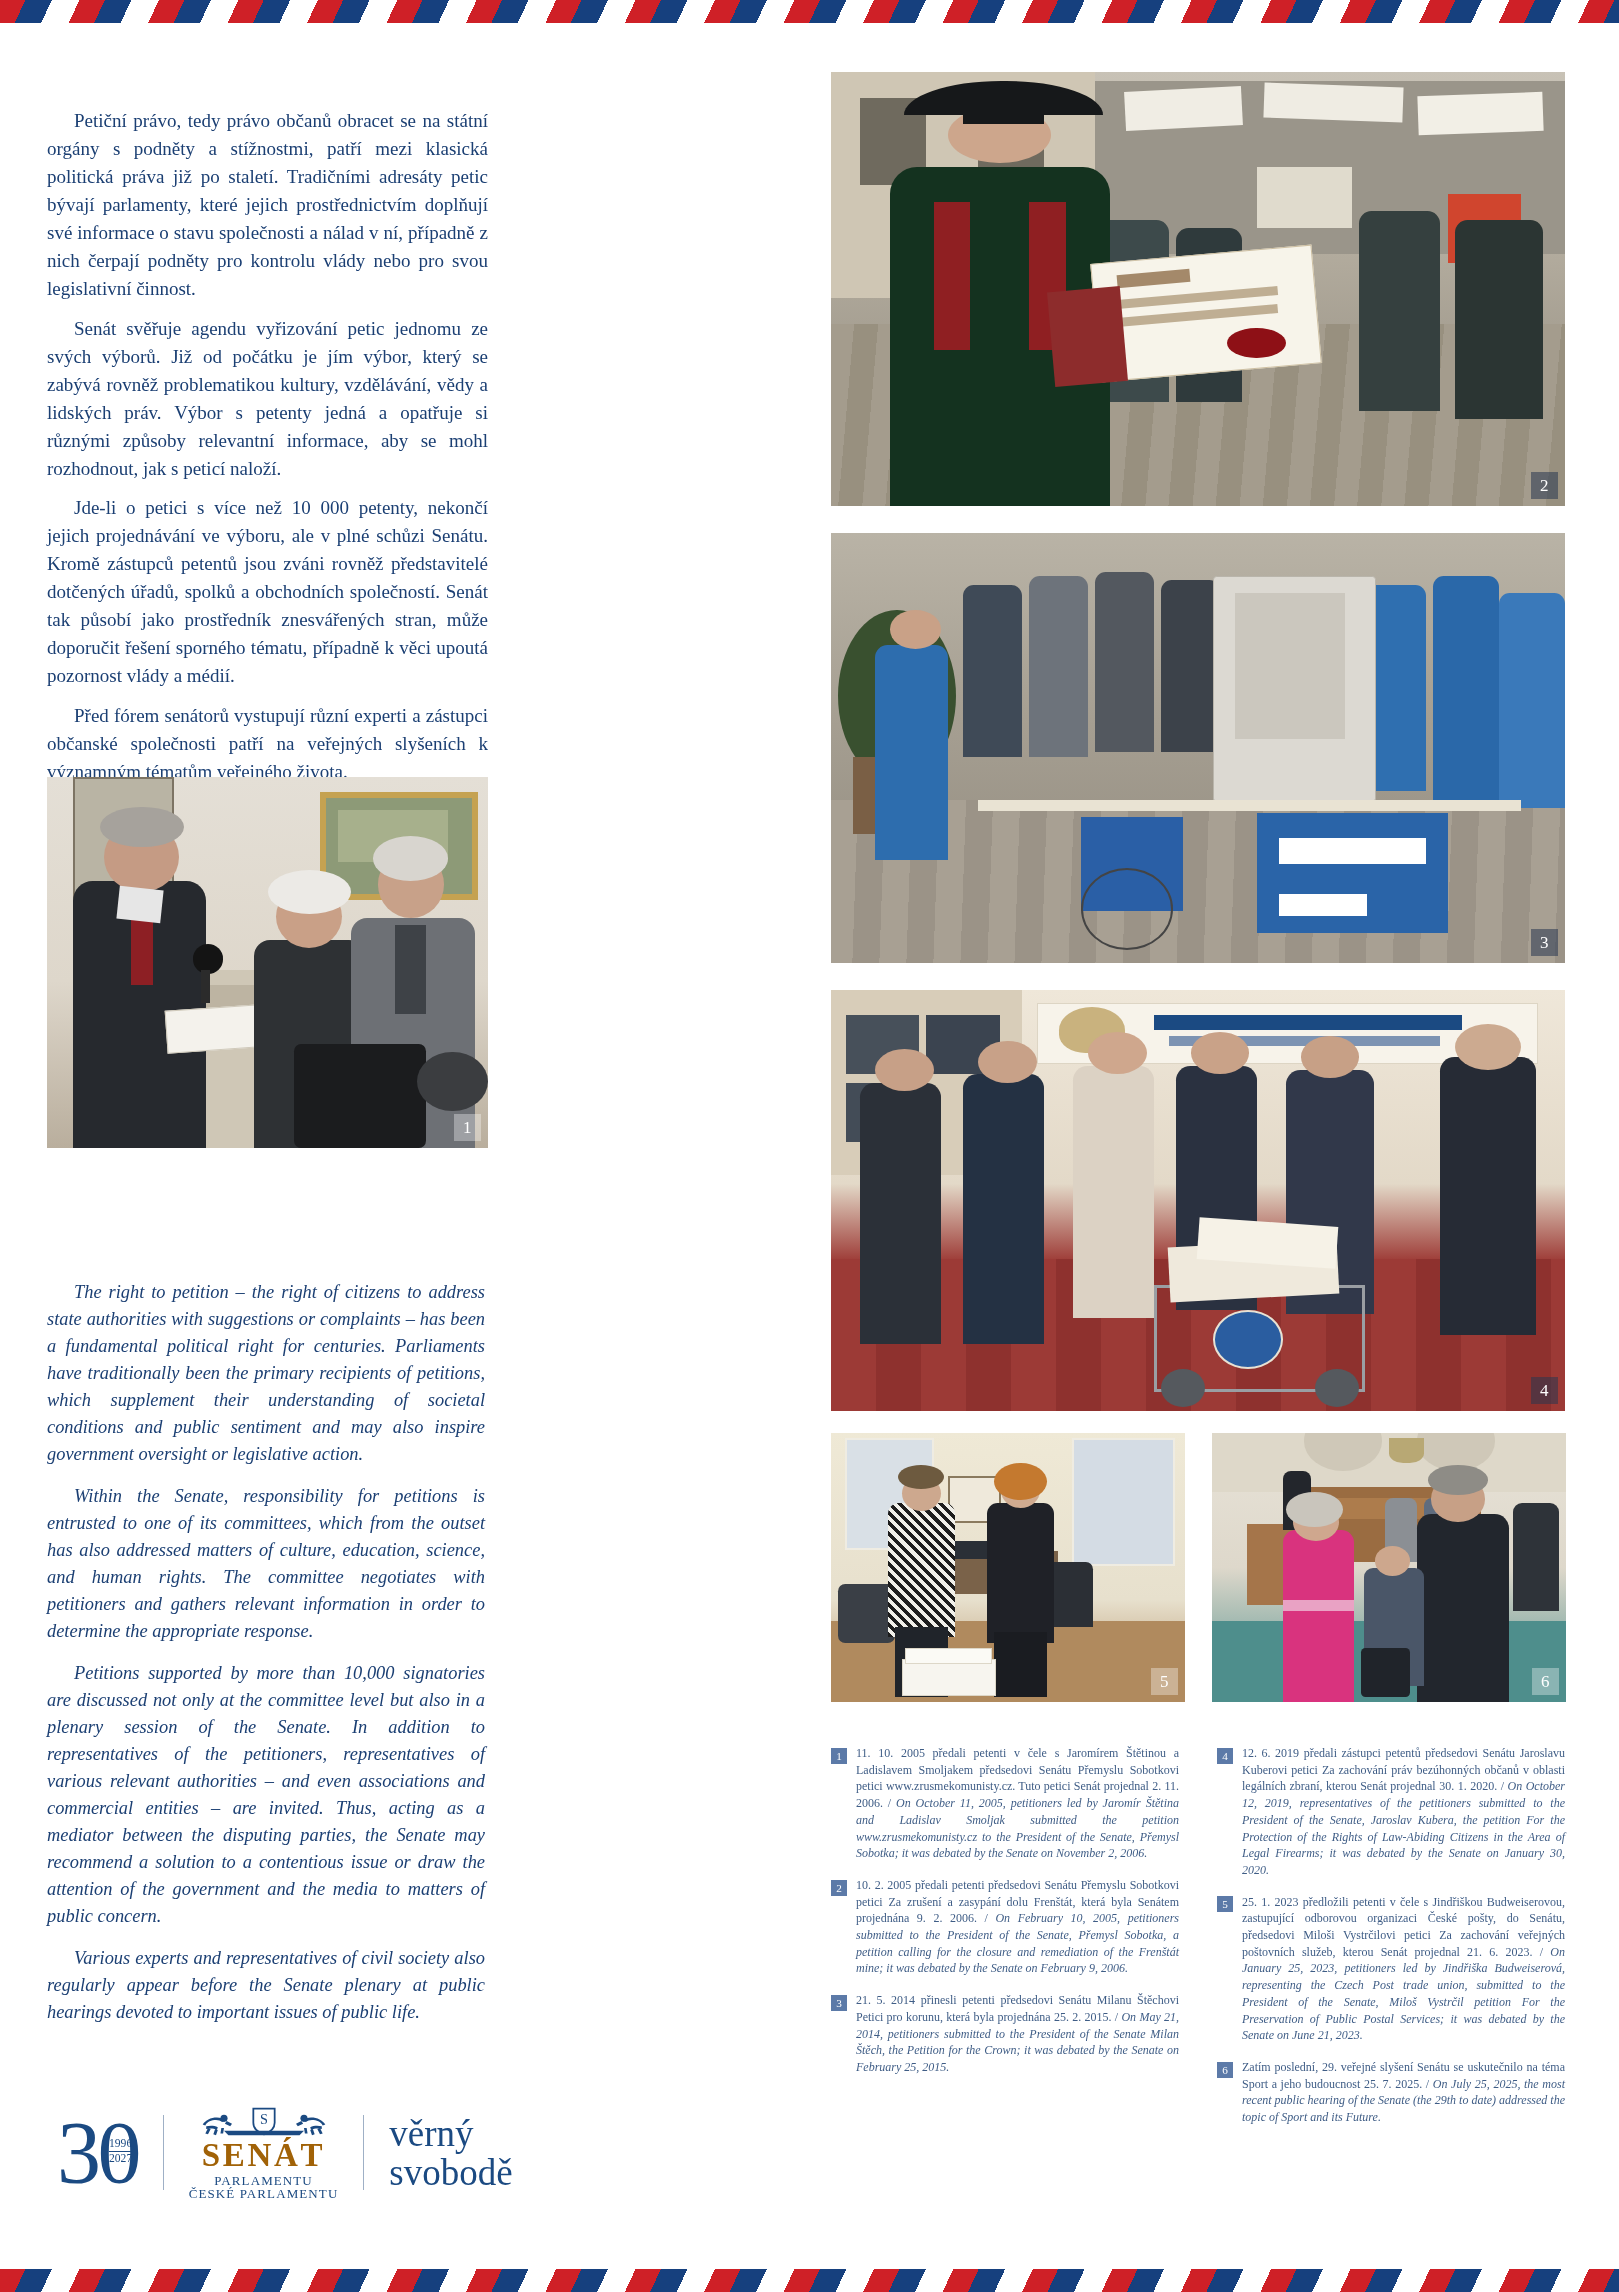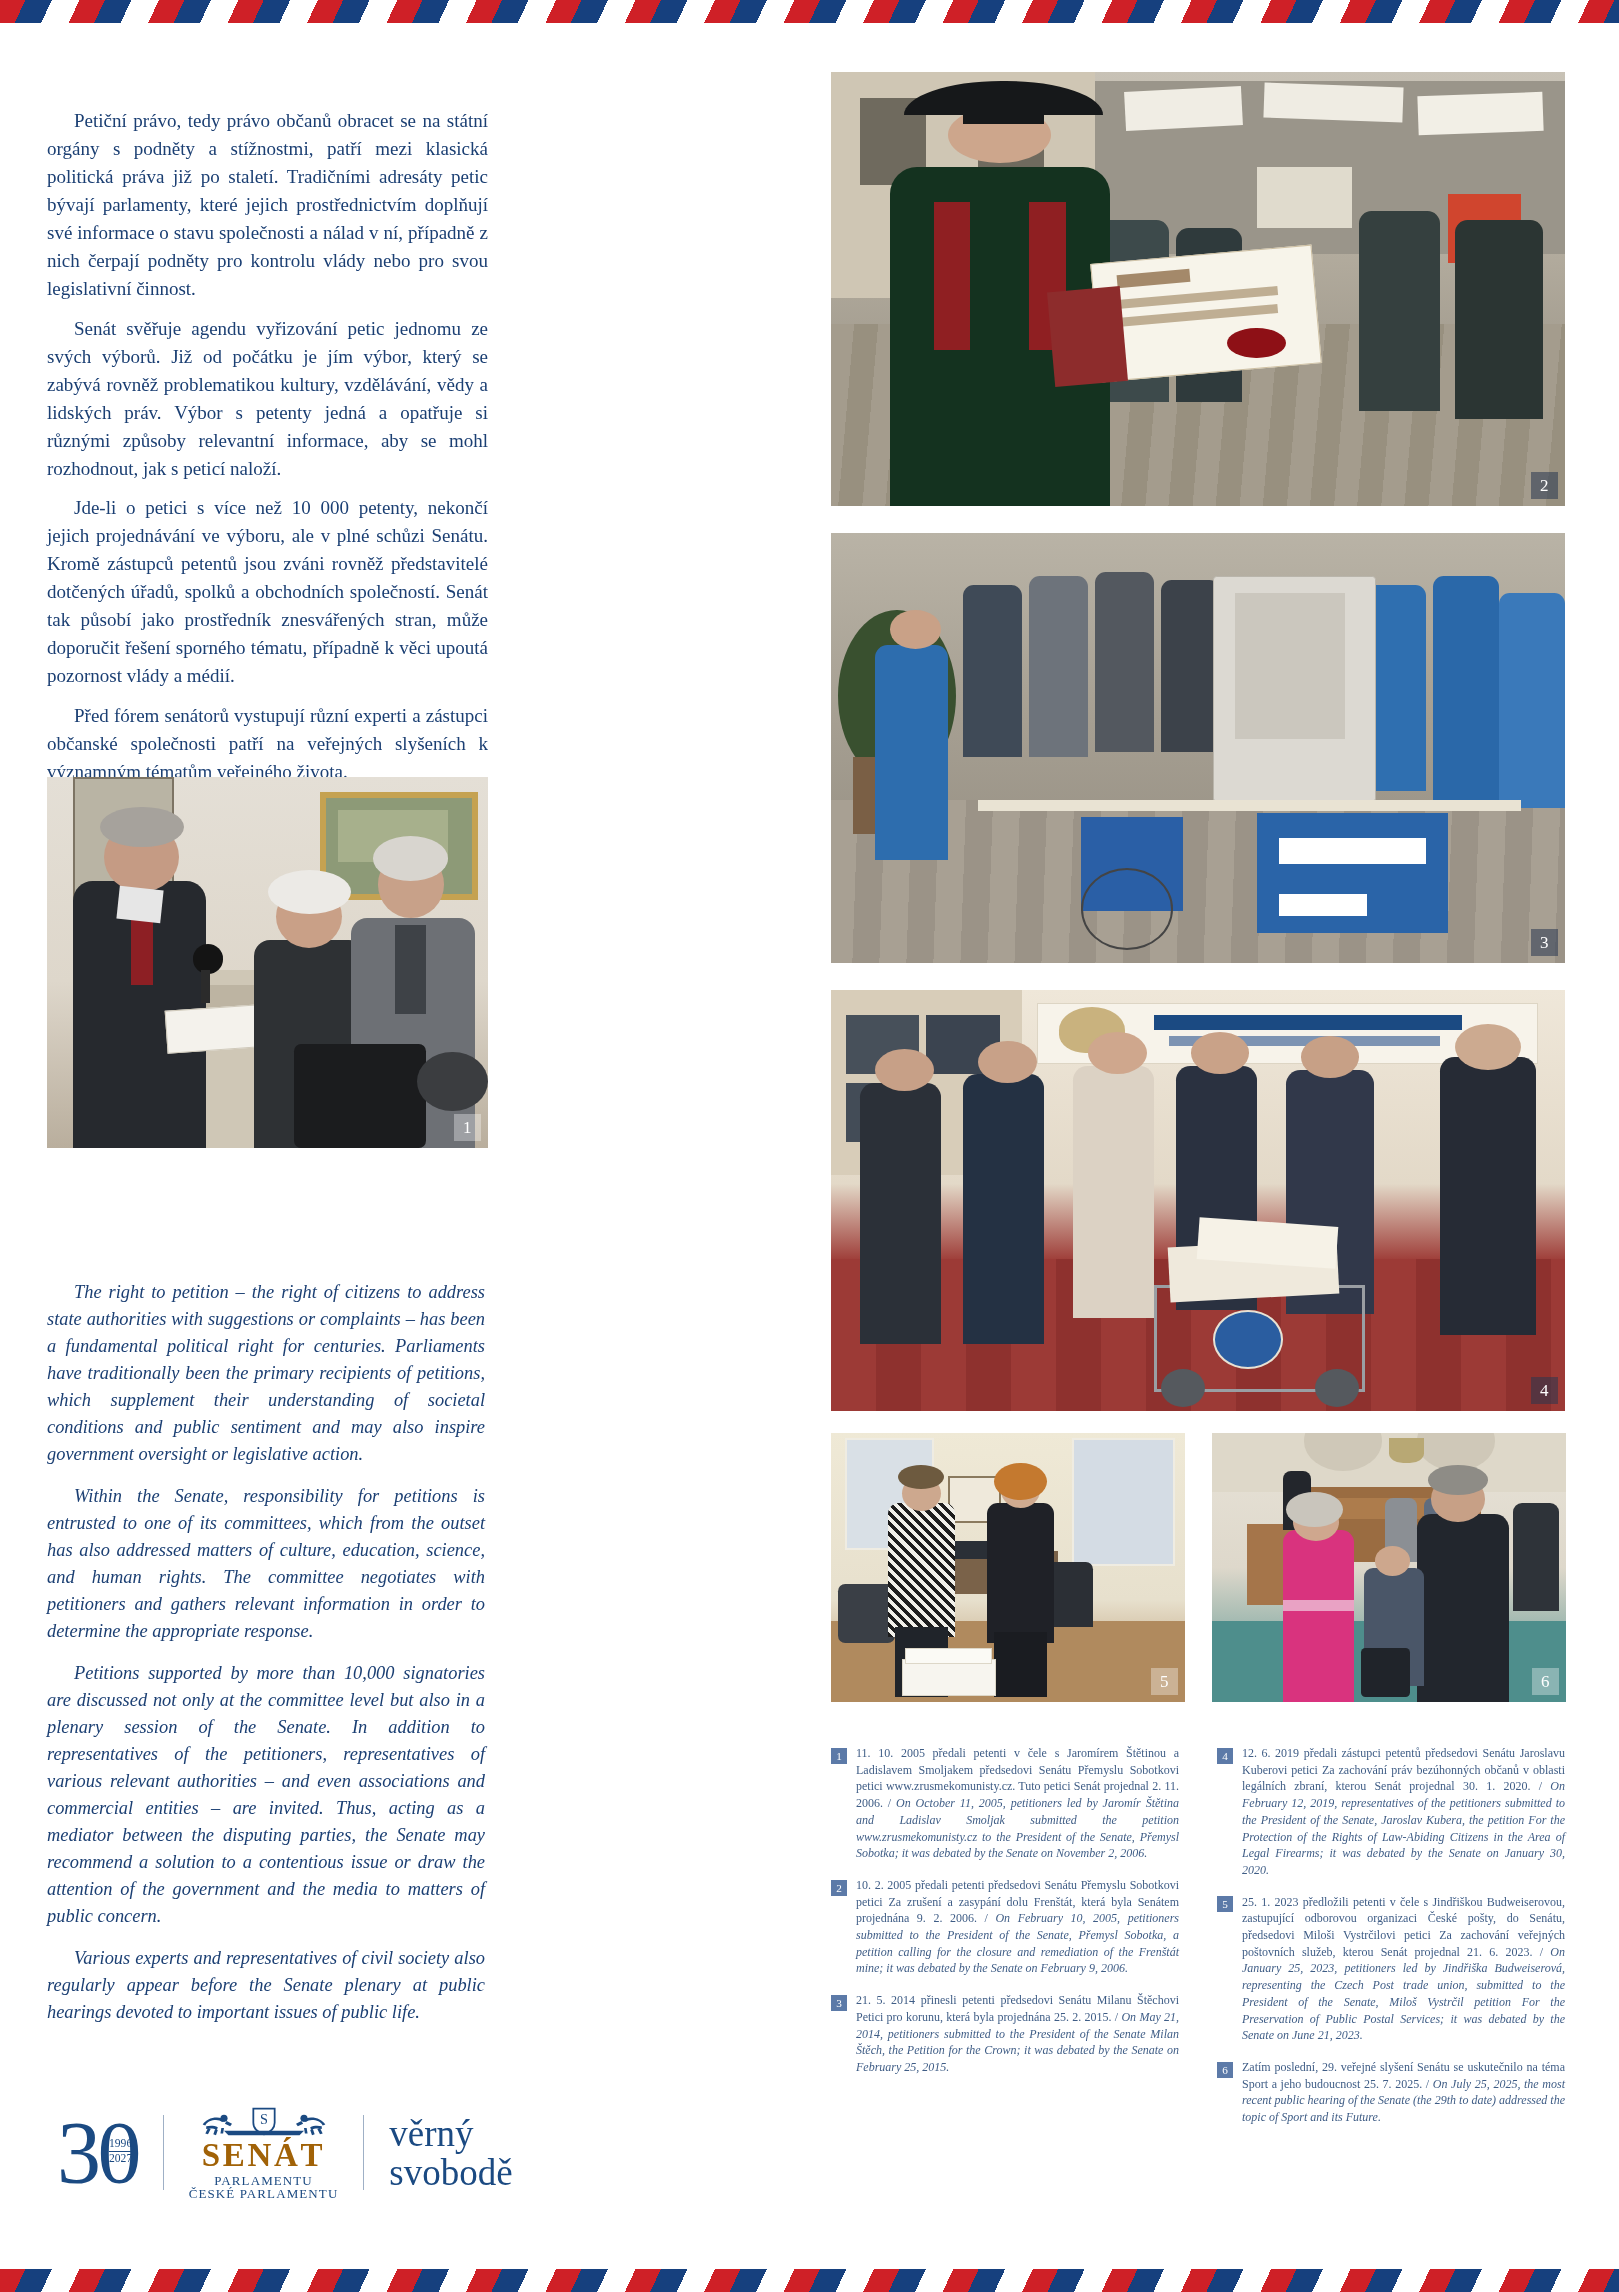--- a/index.html
+++ b/index.html
@@ -538,21 +538,21 @@
       </div>
 
     </div>
 
     <div class="cap-col">
 
       <div class="cap-item">
         <div class="cap-num">4</div>
         <div class="cap-text">
           <span>12. 6. 2019 předali zástupci petentů předsedovi Senátu Jaroslavu Kuberovi petici Za zachování práv bezúhonných občanů v oblasti legálních zbraní, kterou Senát projednal 30. 1. 2020. /</span>
-          <i>On February 12, 2019, representatives of the petitioners submitted to the President of the Senate, Jaroslav Kubera, the petition For the Protection of the Rights of Law-Abiding Citizens in the Area of Legal Firearms; it was debated by the Senate on January 30, 2020.</i>
+          <i>On October 12, 2019, representatives of the petitioners submitted to the President of the Senate, Jaroslav Kubera, the petition For the Protection of the Rights of Law-Abiding Citizens in the Area of Legal Firearms; it was debated by the Senate on January 30, 2020.</i>
         </div>
       </div>
 
       <div class="cap-item">
         <div class="cap-num">5</div>
         <div class="cap-text">
           <span>25. 1. 2023 předložili petenti v čele s Jindřiškou Budweiserovou, zastupující odborovou organizaci České pošty, do Senátu, předsedovi Miloši Vystrčilovi petici Za zachování veřejných poštovních služeb, kterou Senát projednal 21. 6. 2023. /</span>
           <i>On January 25, 2023, petitioners led by Jindřiška Budweiserová, representing the Czech Post trade union, submitted to the President of the Senate, Miloš Vystrčil petition For the Preservation of Public Postal Services; it was debated by the Senate on June 21, 2023.</i>
         </div>
       </div>

